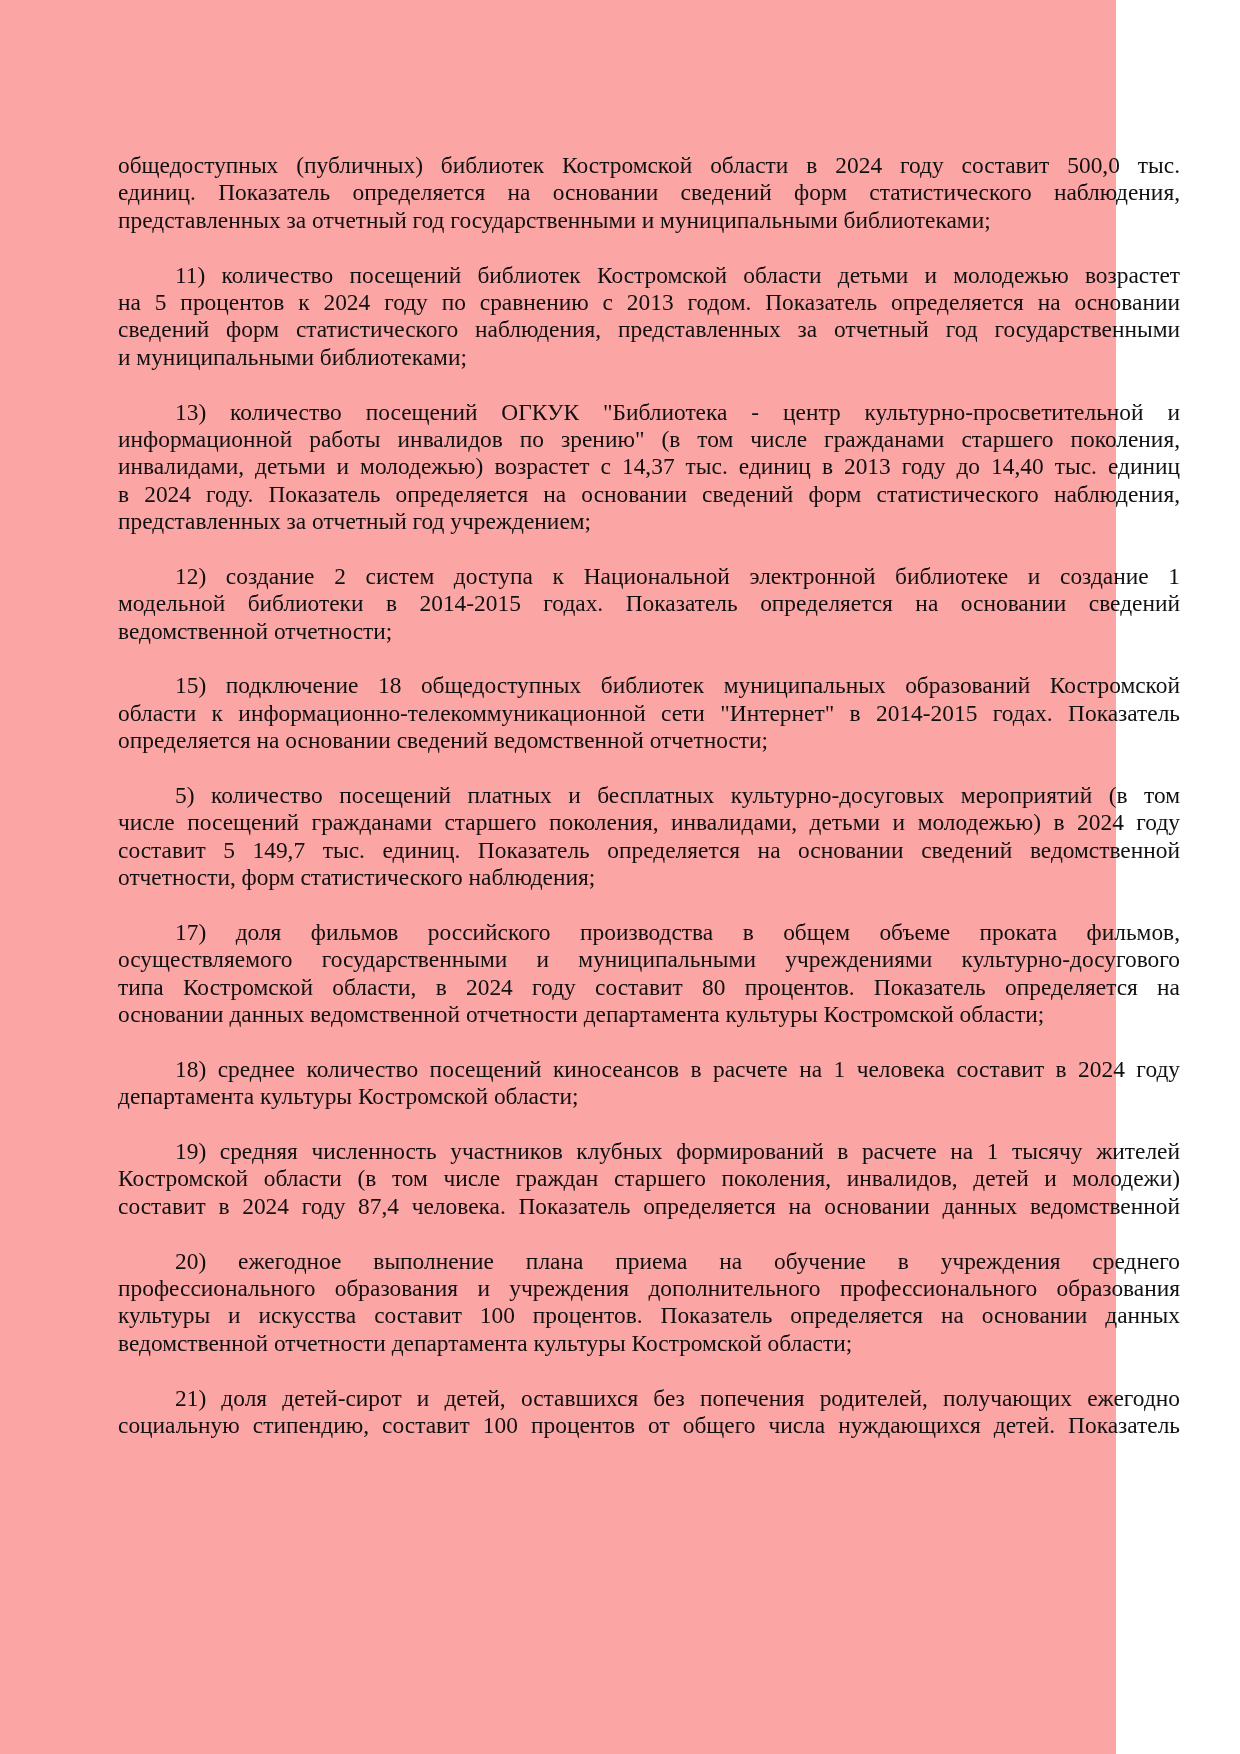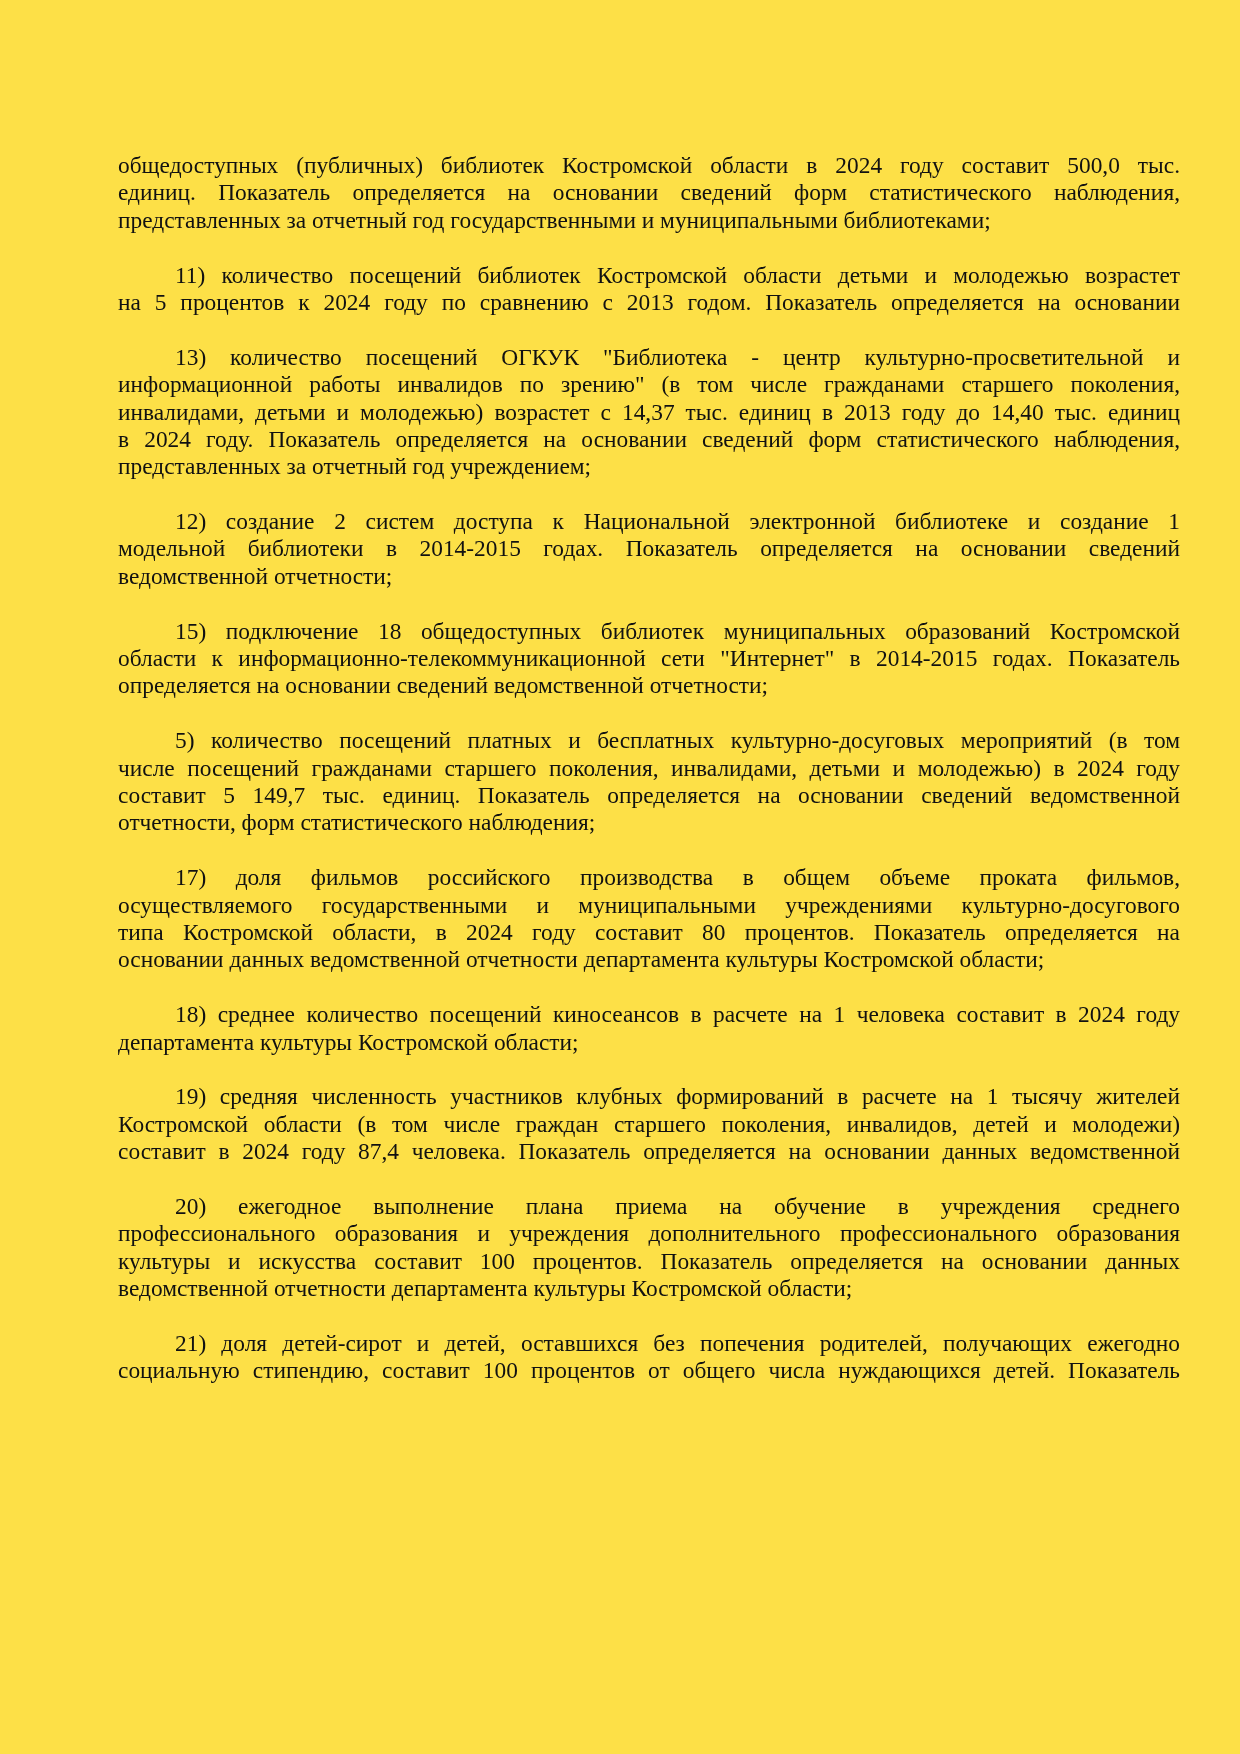--- a/index.html
+++ b/index.html
@@ -1,18 +1,18 @@
 <!DOCTYPE html>
 <html><head>
 <meta charset="utf-8">
 <style>
   html, body { margin: 0; padding: 0; background: #ffffff; }
   body { width: 1240px; height: 1754px; position: relative; overflow: hidden; }
   .page {
-    position: absolute; left: 0; top: 0; width: 1240px; height: 1754px; background: #fde047;
+    position: absolute; left: 0; top: 0; width: 1116px; height: 1754px; background: #fca5a5;
   }
   .text-block {
     position: absolute; left: 118px; top: 152px; width: 1062px;
     font-family: "Liberation Serif", "DejaVu Serif", serif;
     font-size: 23.4px; line-height: 27.4px; color: #111111;
   }
   .para { margin: 0 0 27.4px 0; }
   .line {
     display: block; height: 27.4px; white-space: nowrap;
     text-align: justify; text-align-last: justify;
@@ -29,20 +29,22 @@
 
     <p class="para">
       <span class="line">общедоступных (публичных) библиотек Костромской области в 2024 году составит 500,0 тыс.</span>
       <span class="line">единиц. Показатель определяется на основании сведений форм статистического наблюдения,</span>
       <span class="line last">представленных за отчетный год государственными и муниципальными библиотеками;</span>
     </p>
 
     <p class="para">
       <span class="line indent">11) количество посещений библиотек Костромской области детьми и молодежью возрастет</span>
       <span class="line">на 5 процентов к 2024 году по сравнению с 2013 годом. Показатель определяется на основании</span>
+      <span class="line">сведений форм статистического наблюдения, представленных за отчетный год государственными</span>
+      <span class="line last">и муниципальными библиотеками;</span>
     </p>
 
 
     <p class="para">
       <span class="line indent">13) количество посещений ОГКУК "Библиотека - центр культурно-просветительной и</span>
       <span class="line">информационной работы инвалидов по зрению" (в том числе гражданами старшего поколения,</span>
       <span class="line">инвалидами, детьми и молодежью) возрастет с 14,37 тыс. единиц в 2013 году до 14,40 тыс. единиц</span>
       <span class="line">в 2024 году. Показатель определяется на основании сведений форм статистического наблюдения,</span>
       <span class="line last">представленных за отчетный год учреждением;</span>
     </p>

